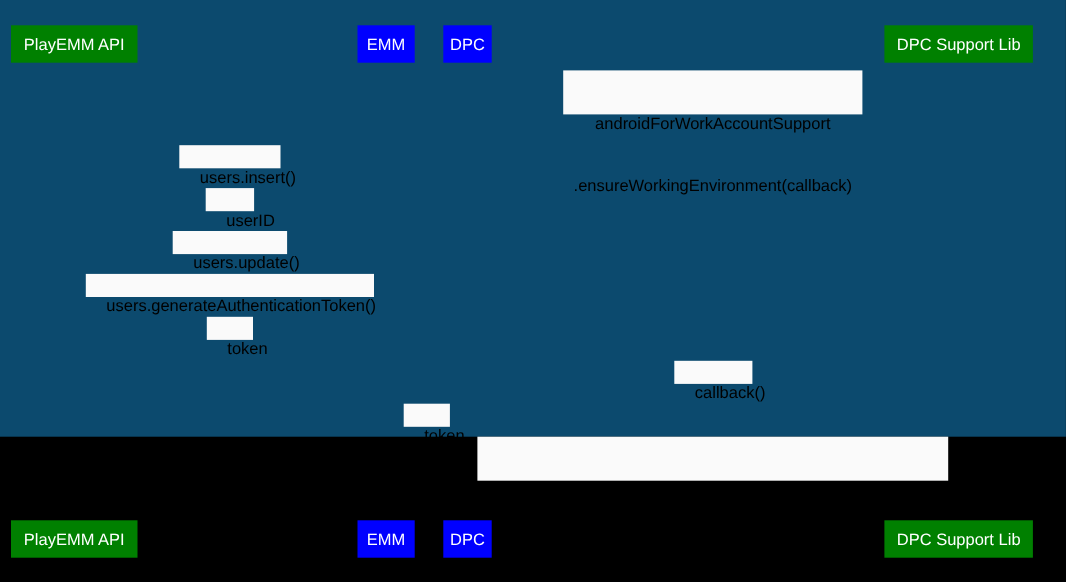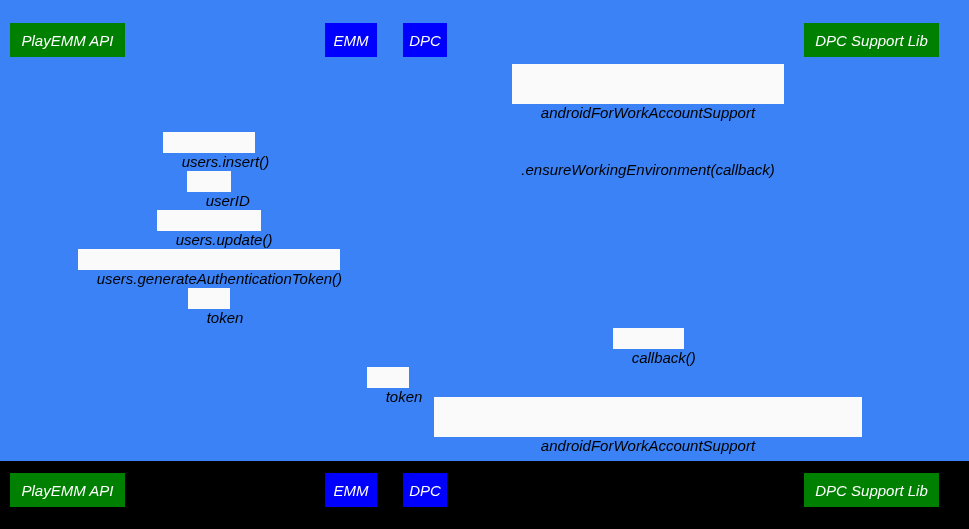--- a/index.html
+++ b/index.html
@@ -10,23 +10,22 @@
   }
   body {
     width: 969px;
     height: 529px;
     overflow: hidden;
     font-family: "Liberation Sans", sans-serif;
   }
   #diagram {
     position: relative;
     width: 969px;
-    height: 461px;
-    background: #3b82f6;
-    font-style: italic;
+    height: 397px;
+    background: #0c4a6e;
   }
   .participant {
     position: absolute;
     display: flex;
     align-items: center;
     justify-content: center;
     color: #ffffff;
     font-size: 15px;
     font-family: "Liberation Sans", sans-serif;
     line-height: 1;

